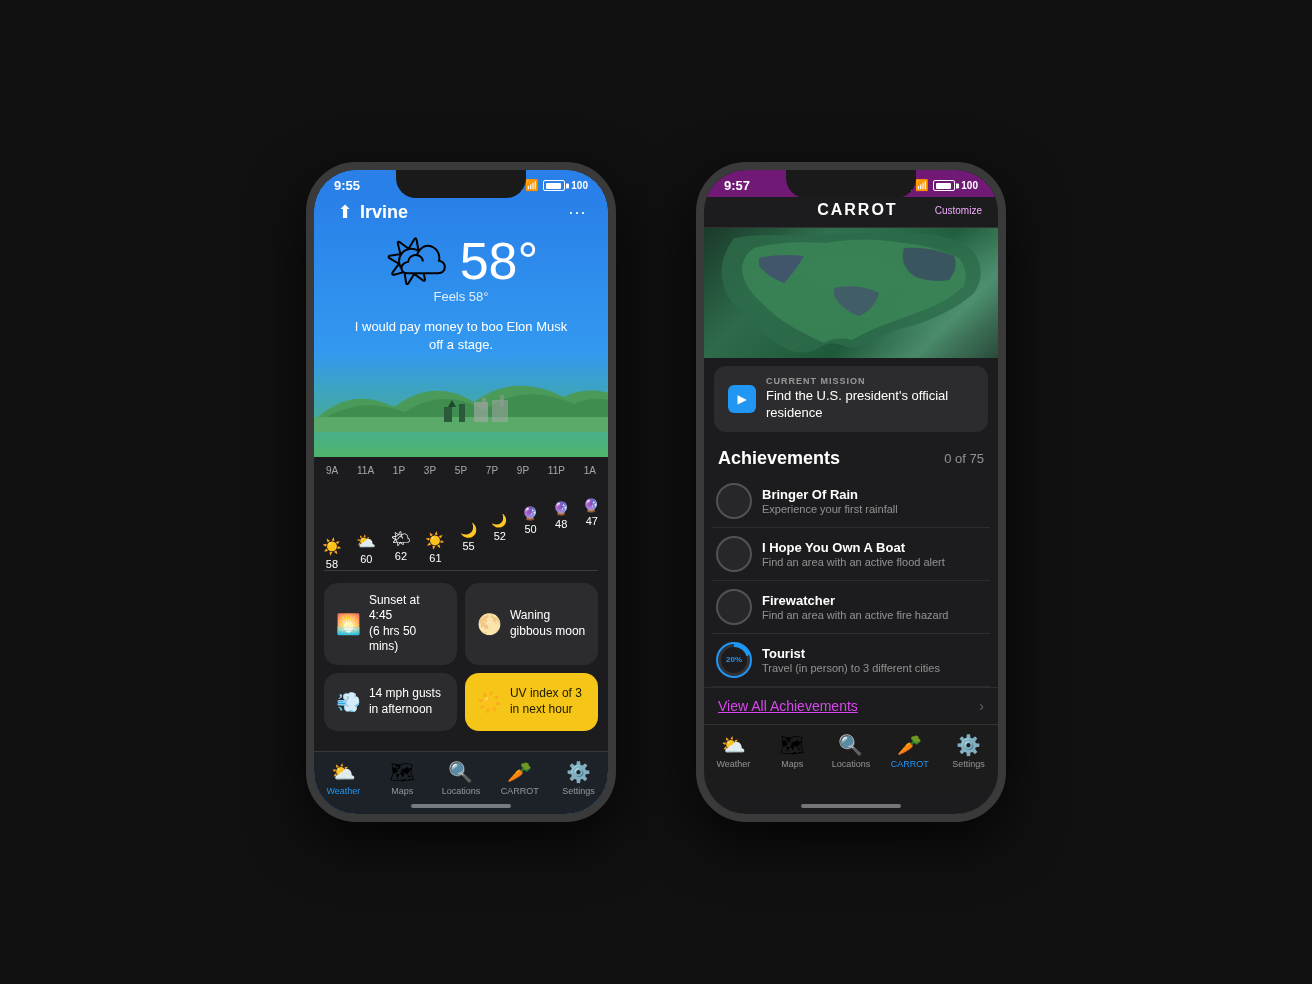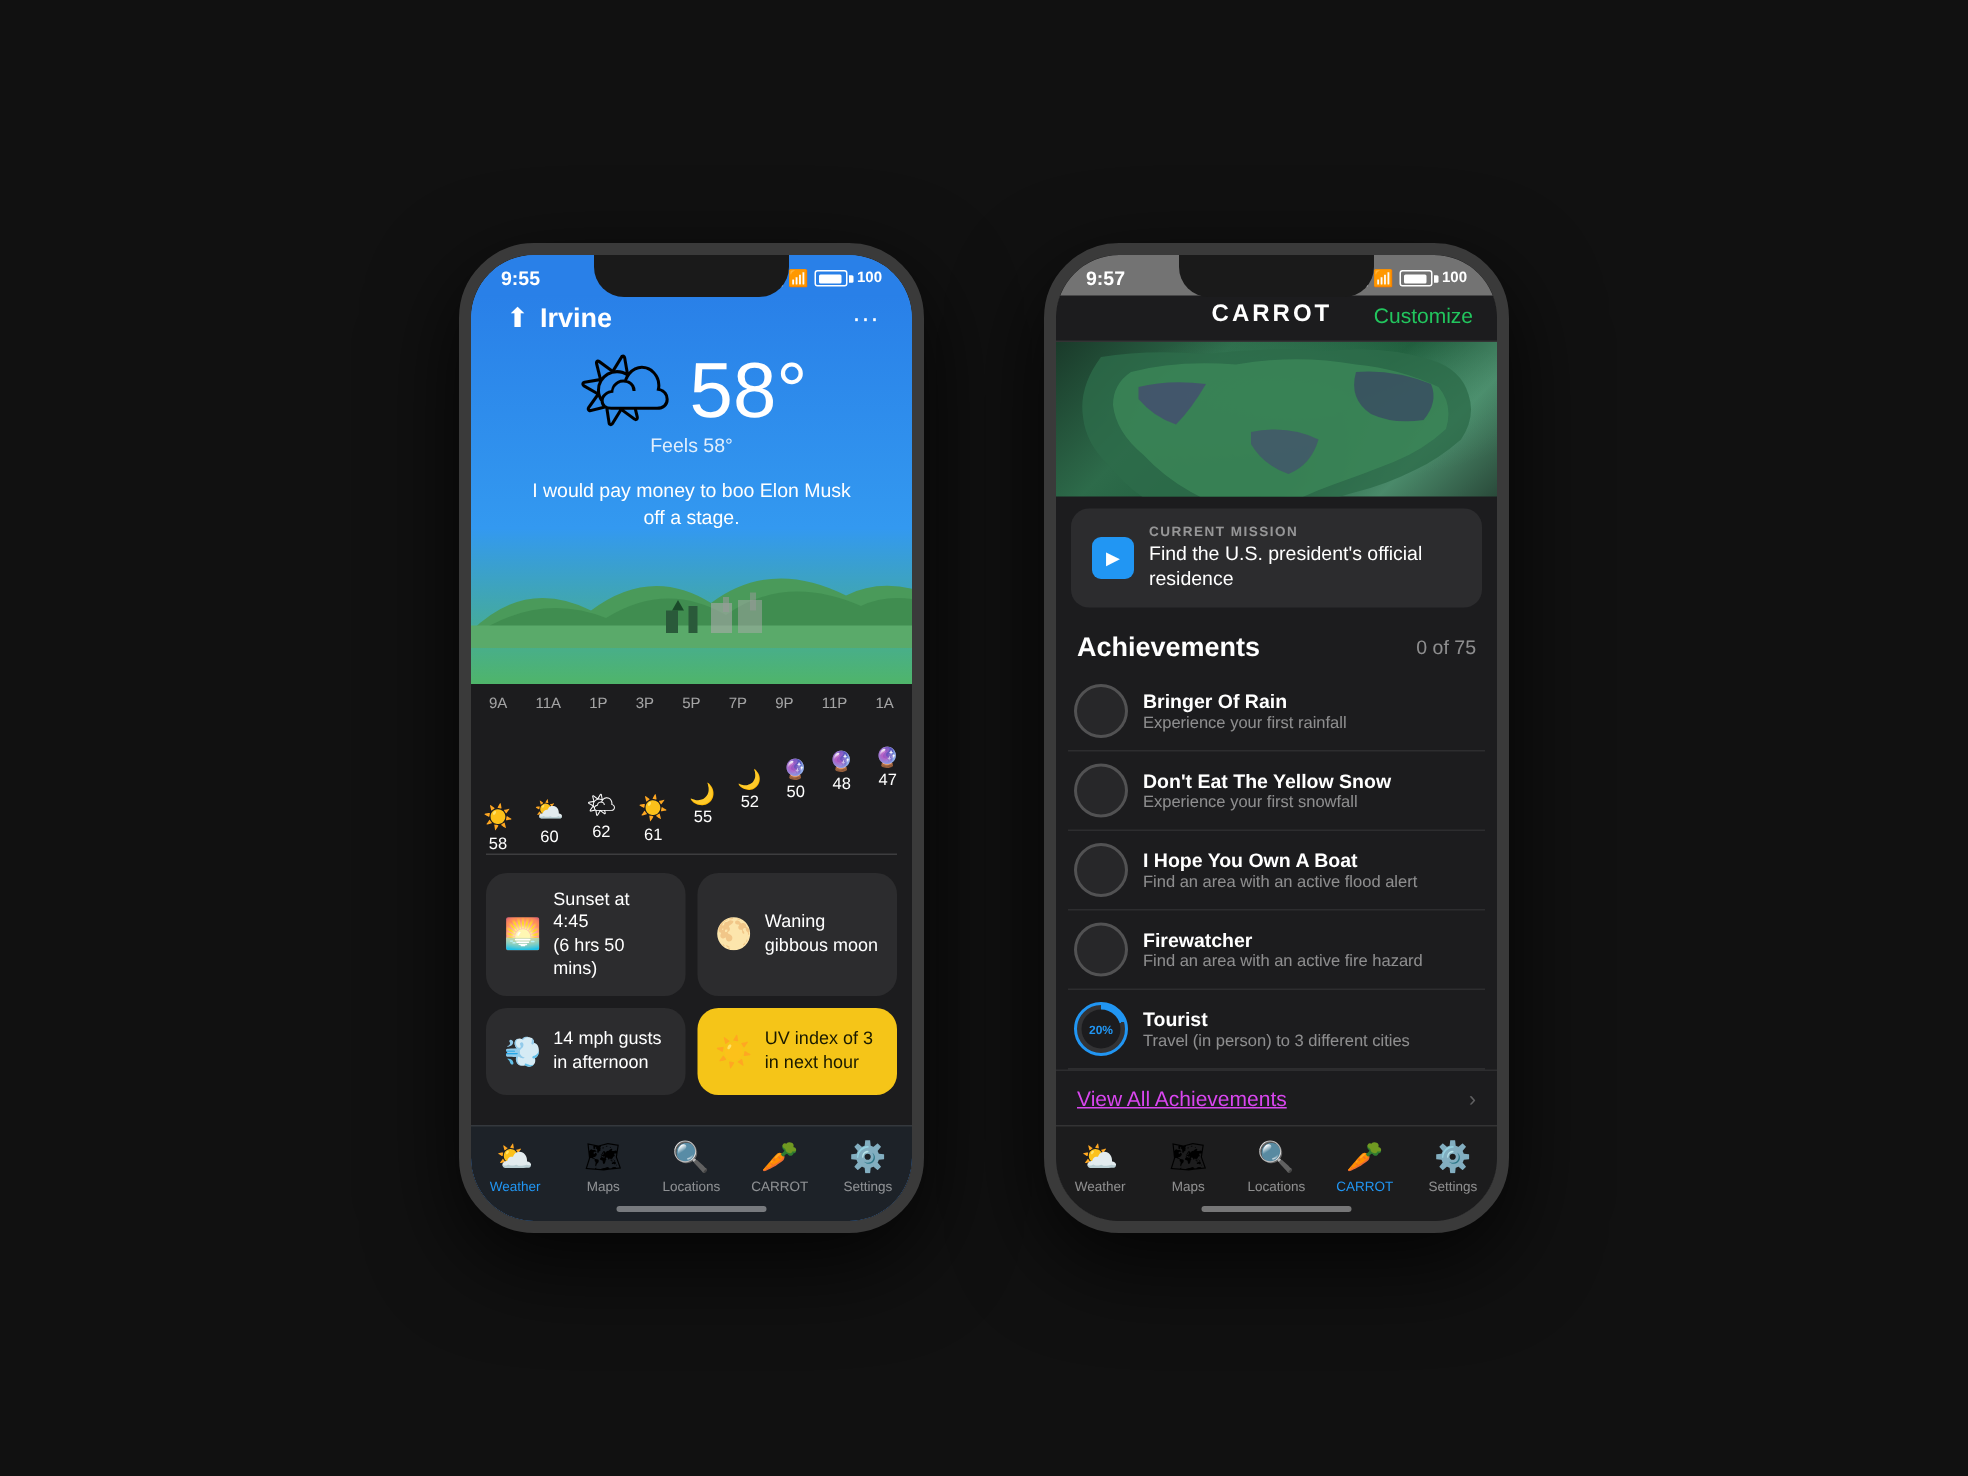--- a/index.html
+++ b/index.html
@@ -70,21 +70,21 @@
       display: flex;
       justify-content: space-between;
       align-items: center;
       padding: 8px 20px 4px;
       font-size: 12px;
       font-weight: 600;
       color: white;
       position: relative;
       z-index: 50;
     }
-    .status-bar.dark { color: white; background: #737373; }
+    .status-bar.dark { color: white; background: #701a75; }
     .status-bar.light { color: white; }
     .status-icons { display: flex; gap: 4px; align-items: center; }
     .status-time { font-size: 13px; font-weight: 700; }
 
     
     .phone1 .phone-screen { background: #2980e8; }
 
     .weather-top {
       background: linear-gradient(180deg, #2980e8 0%, #3399f0 60%, #4fb56a 100%);
       padding: 0 16px 0;
@@ -208,21 +208,21 @@
 
     .carrot-header {
       background: #1c1c1e;
       padding: 4px 16px 8px;
       display: flex;
       justify-content: space-between;
       align-items: center;
       border-bottom: 0.5px solid rgba(255,255,255,0.1);
     }
     .carrot-title { color: white; font-size: 16px; font-weight: 700; letter-spacing: 2px; flex: 1; text-align: center; }
-    .customize-btn { color: #22c55e; font-size: 14px; }
+    .customize-btn { color: #f0abfc; font-size: 10px; }
 
     .map-section {
       height: 130px;
       background: linear-gradient(135deg, #1a3a2a 0%, #2d6b4a 30%, #1e5a3a 60%, #4a8a6a 80%, #2a4a3a 100%);
       position: relative;
       margin: 0;
       overflow: hidden;
     }
     .map-overlay {
       position: absolute;
@@ -549,27 +549,20 @@
       <div class="achievement-list">
 
         <div class="achievement-item">
           <div class="achievement-circle"></div>
           <div class="achievement-text">
             <div class="achievement-name">Bringer Of Rain</div>
             <div class="achievement-desc">Experience your first rainfall</div>
           </div>
         </div>
 
-        <div class="achievement-item">
-          <div class="achievement-circle"></div>
-          <div class="achievement-text">
-            <div class="achievement-name">Don't Eat The Yellow Snow</div>
-            <div class="achievement-desc">Experience your first snowfall</div>
-          </div>
-        </div>
 
         <div class="achievement-item">
           <div class="achievement-circle"></div>
           <div class="achievement-text">
             <div class="achievement-name">I Hope You Own A Boat</div>
             <div class="achievement-desc">Find an area with an active flood alert</div>
           </div>
         </div>
 
         <div class="achievement-item">

